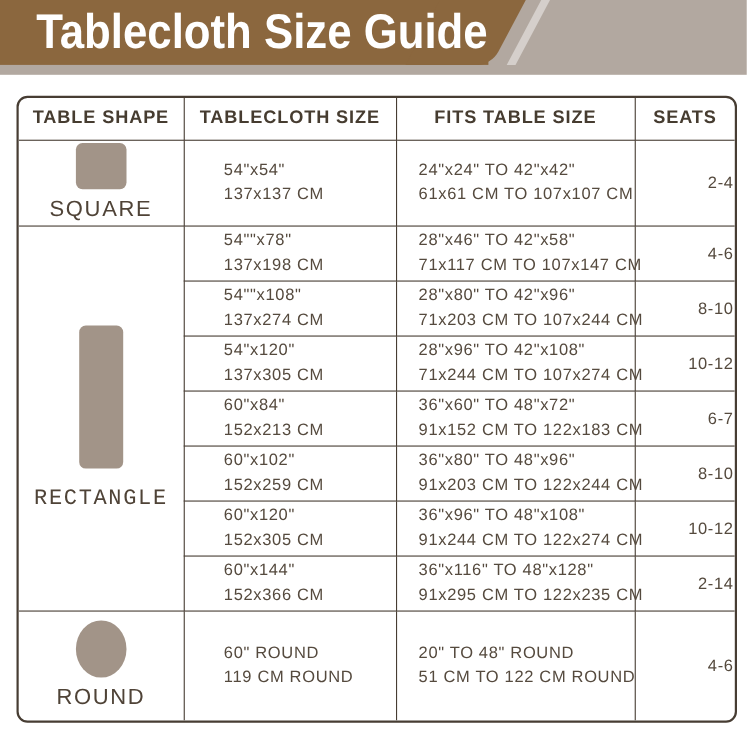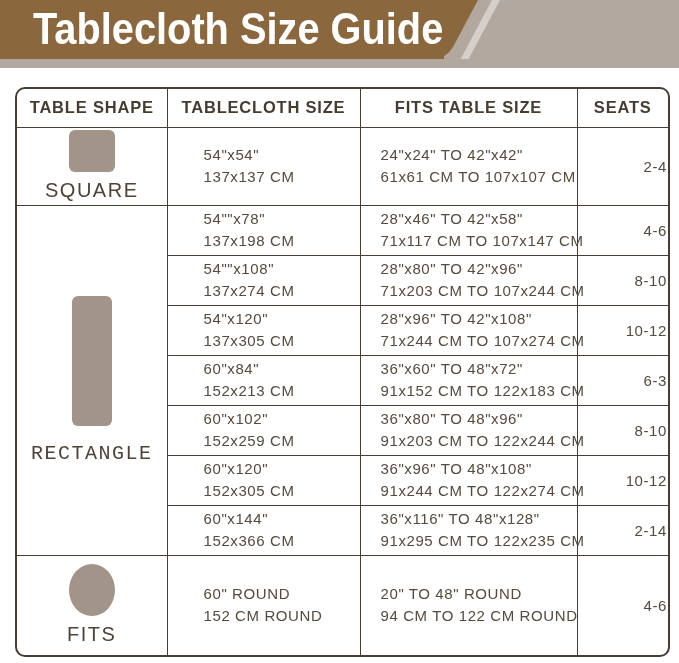--- a/index.html
+++ b/index.html
@@ -150,21 +150,21 @@
         </tr>
         <tr class="r-rect">
           <td class="size-cell">
             <div>60"x84"</div>
             <div>152x213 CM</div>
           </td>
           <td class="fits-cell">
             <div>36"x60" TO 48"x72"</div>
             <div>91x152 CM TO 122x183 CM</div>
           </td>
-          <td class="seats-cell">6-3</td>
+          <td class="seats-cell">6-7</td>
         </tr>
         <tr class="r-rect">
           <td class="size-cell">
             <div>60"x102"</div>
             <div>152x259 CM</div>
           </td>
           <td class="fits-cell">
             <div>36"x80" TO 48"x96"</div>
             <div>91x203 CM TO 122x244 CM</div>
           </td>
@@ -190,29 +190,29 @@
             <div>36"x116" TO 48"x128"</div>
             <div>91x295 CM TO 122x235 CM</div>
           </td>
           <td class="seats-cell">2-14</td>
         </tr>
 
         <tr class="r-round last">
           <td class="shape-cell">
             <div class="stack">
               <div class="icon-round"></div>
-              <div class="shape-label">FITS</div>
+              <div class="shape-label">ROUND</div>
             </div>
           </td>
           <td class="size-cell">
             <div>60" ROUND</div>
-            <div>152 CM ROUND</div>
+            <div>119 CM ROUND</div>
           </td>
           <td class="fits-cell">
             <div>20" TO 48" ROUND</div>
-            <div>94 CM TO 122 CM ROUND</div>
+            <div>51 CM TO 122 CM ROUND</div>
           </td>
           <td class="seats-cell">4-6</td>
         </tr>
       </tbody>
     </table>
   </div>
 </div>
 
 </body></html>

